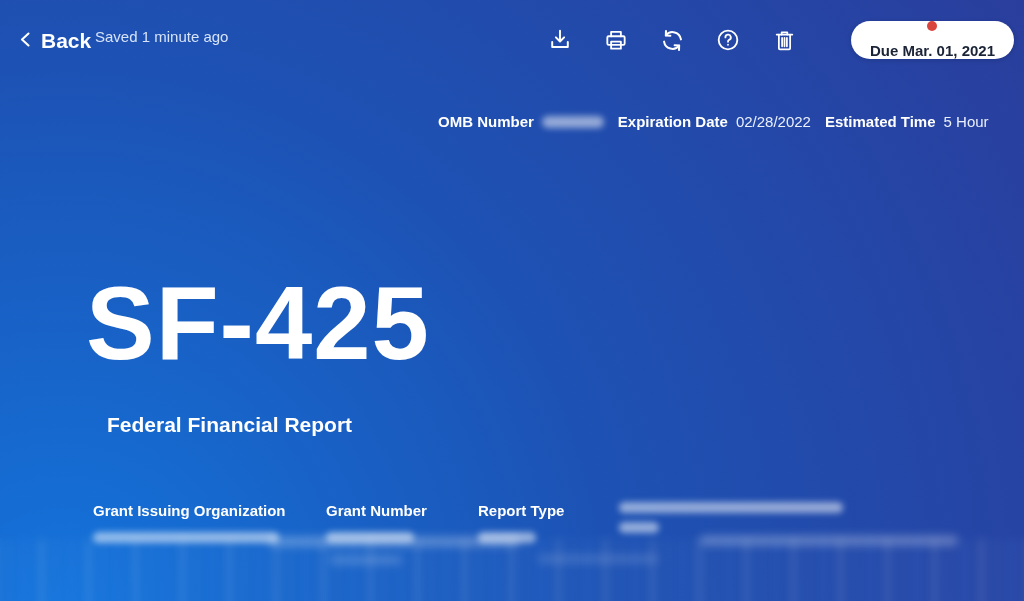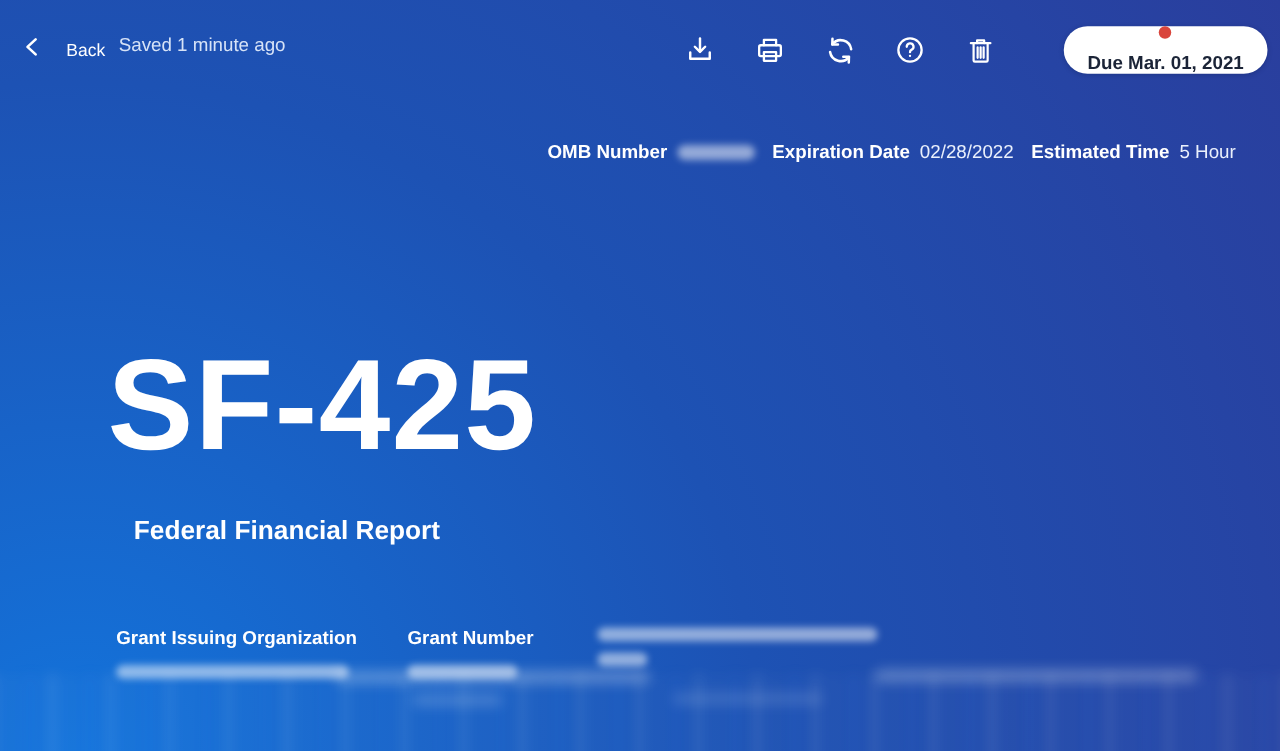--- a/index.html
+++ b/index.html
@@ -20,21 +20,21 @@
     filter:blur(5px);opacity:.6;
   }
   .streak{position:absolute;background:rgba(255,255,255,.30);filter:blur(5px);border-radius:6px;}
   .streak.s1{left:268px;top:537px;width:252px;height:9px;}
   .streak.s2{left:700px;top:536px;width:258px;height:9px;}
   .streak.s3{left:330px;top:556px;width:72px;height:8px;opacity:.7;}
   .streak.s4{left:538px;top:555px;width:120px;height:8px;opacity:.5;}
 
   
   .back{position:absolute;left:18px;top:29px;display:flex;align-items:center;gap:8px;cursor:pointer;}
-  .back .lbl{font-size:14px;font-weight:400;color:#fff;margin-left:12px;}
+  .back .lbl{font-size:21px;font-weight:700;color:#fff;}
   .saved{position:absolute;left:95px;top:28px;font-size:15px;color:#d7e3f7;}
   .iconrow{position:absolute;left:546px;top:26px;display:flex;gap:28px;}
   .icnbtn{width:28px;height:28px;background:none;border:none;padding:0;cursor:pointer;display:flex;align-items:center;justify-content:center;}
   .icnbtn svg{display:block;}
   .due{
     position:absolute;right:10px;top:21px;height:38px;padding:0 19px;
     background:#fff;border:none;border-radius:19px;display:flex;align-items:center;gap:11px;
     font-size:15px;font-weight:700;color:#1b2437;cursor:pointer;
     box-shadow:0 1px 4px rgba(0,20,60,.25);
     flex-direction:column;
@@ -162,20 +162,24 @@
 
   <div class="details">
     <div class="col c2">
       <span class="lab">Grant Issuing Organization</span>
       <span class="redact w2"></span>
     </div>
     <div class="col c1">
       <span class="lab">Grant Number</span>
       <span class="redact w1"></span>
     </div>
+    <div class="col c3">
+      <span class="lab">Report Type</span>
+      <span class="redact w3"></span>
+    </div>
     <div class="col c4">
       <span class="lines">
         <span class="redact w4a"></span>
         <span class="redact w4b"></span>
       </span>
     </div>
   </div>
 
 </div>
 

